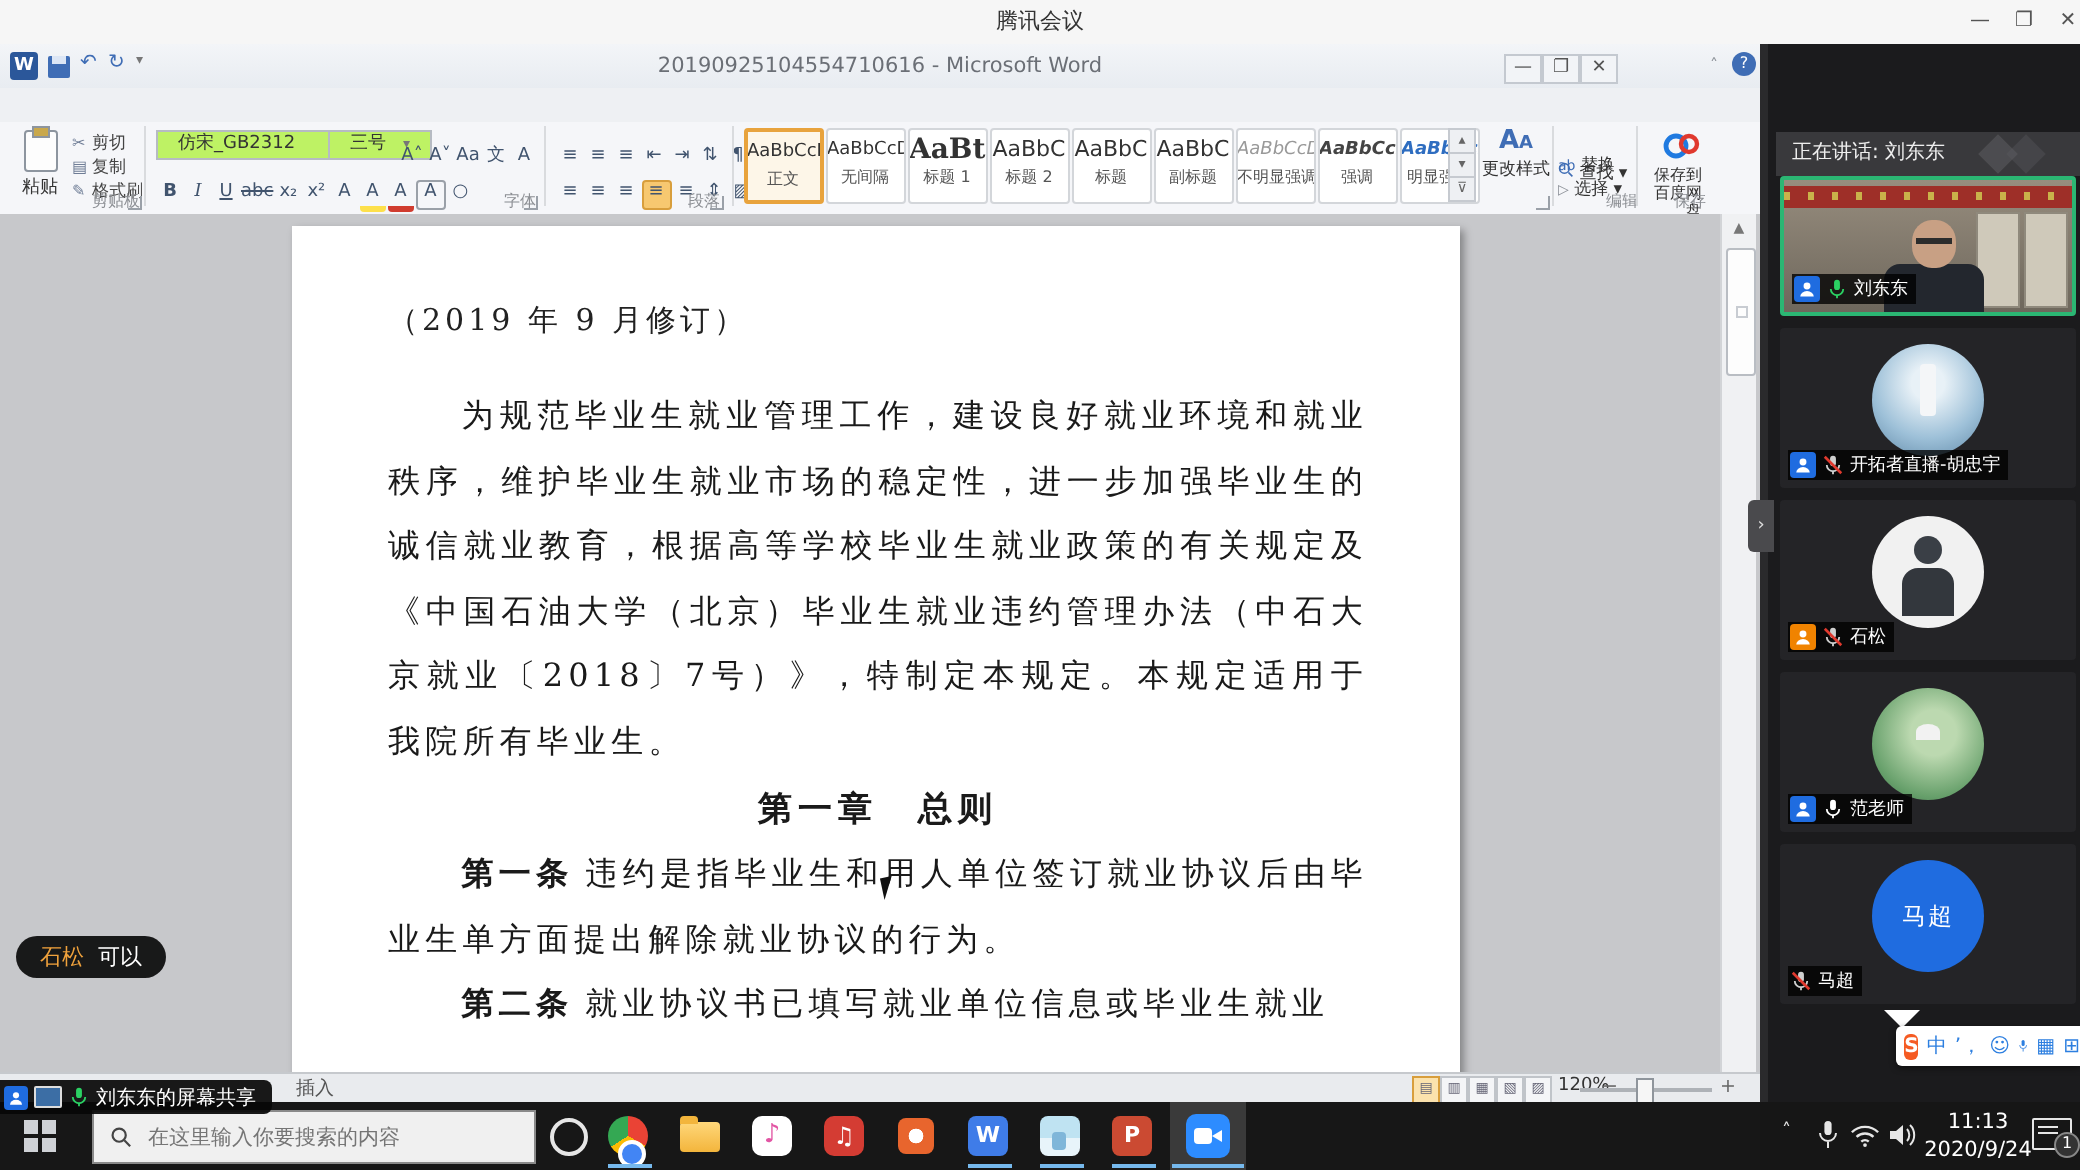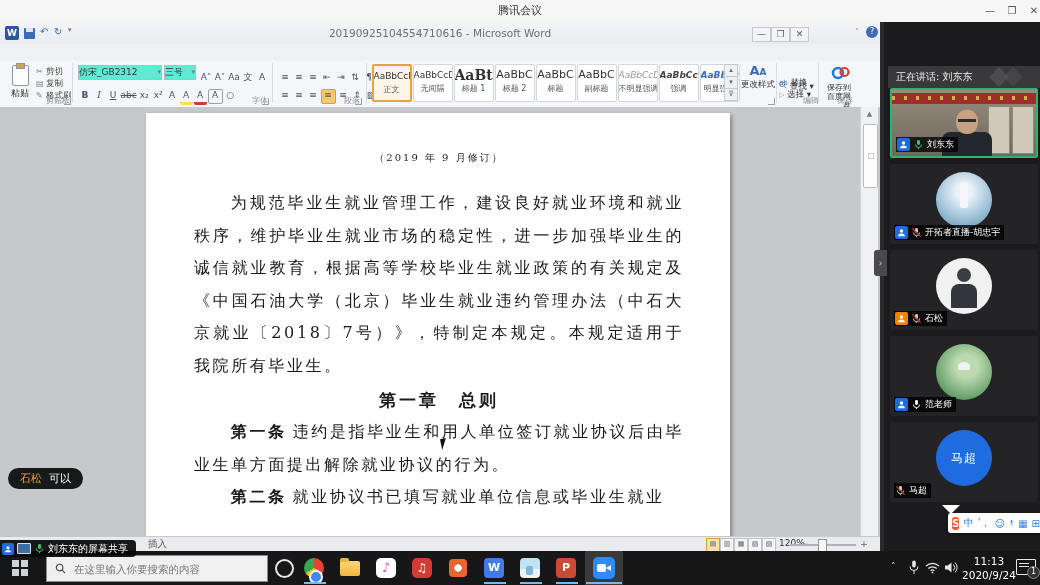--- a/index.html
+++ b/index.html
@@ -29,22 +29,22 @@
   
   #ribbon{left:0;top:39px;width:880px;height:46px;background:#f5f6f9;border-bottom:1px solid #c9ccd1}
   .gsep{top:2px;width:1px;height:40px;background:#d9dbde}
   .glabel{bottom:1px;font-size:8px;color:#8c8f94;text-align:right}
   .launcher{bottom:2px;width:6px;height:6px;border-right:1px solid #9aa0a8;border-bottom:1px solid #9aa0a8}
   #pastebtn{left:6px;top:3px;width:28px;height:38px;text-align:center;font-size:9px;color:#333}
   #pasteic{margin:1px auto 1px;width:15px;height:19px;background:#fdfdfd;border:1px solid #8d959f;border-radius:2px}
   #pasteic::before{content:"";display:block;margin:-3px auto 0;width:7px;height:4px;background:#c9a84c;border:1px solid #8d959f}
   .cliprow{left:36px;height:11px;font-size:8.5px;color:#444;white-space:nowrap}
   .mini{display:inline-block;font-size:8px;color:#6f7d96;width:10px}
-  .combo{top:4px;height:13px;background:#5eead4;border:1px solid #b6bbc3;font-size:9px;color:#333;
-         line-height:13px;padding:0 0;white-space:nowrap}
+  .combo{top:4px;height:13px;background:#bef264;border:1px solid #b6bbc3;font-size:9px;color:#333;
+         line-height:13px;padding:0 10px;white-space:nowrap}
   .combo .da{float:right;font-size:7px;color:#777}
   .icbtn{display:inline-block;min-width:13px;height:13px;margin:0 0.5px;font-size:9px;color:#41546e;
          text-align:center;line-height:13px;border-radius:2px;cursor:default}
   .icbtn.f-bold{font-weight:bold}
   .icbtn.f-italic{font-style:italic;font-family:"DejaVu Serif",serif}
   .icbtn.f-underline{text-decoration:underline}
   .icbtn.f-strike{text-decoration:line-through}
   .icbtn.u-hl{border-bottom:3px solid #fde04b}
   .icbtn.u-fc{border-bottom:3px solid #d03c2f}
   .icbtn.u-box{border:1px solid #9aa0a8;line-height:11px}
@@ -65,21 +65,21 @@
           text-align:center;line-height:10px}
   #chgsty{left:741px;top:3px;width:34px;height:38px;text-align:center;font-size:8.5px;color:#333}
   #chgsty .aa{font-size:13px;font-weight:bold;color:#3f6db5;line-height:14px}
   .editrow{left:779px;height:12px;font-size:8.5px;color:#333;white-space:nowrap}
   #baidubtn{left:821px;top:3px;width:30px;height:38px;text-align:right;font-size:8px;color:#333;line-height:9px}
   
   #docarea{left:0;top:85px;width:880px;height:429px;background:#c7c8cb;overflow:hidden}
   #page{left:146px;top:6px;width:584px;height:430px;background:#fff;box-shadow:2px 2px 4px rgba(0,0,0,.35);
         padding:22px 46px 0 48px;box-sizing:border-box;font-family:"DejaVu Serif","Liberation Serif",serif;color:#1a1a1a}
   #dtitle{font-size:20px;font-weight:bold;text-align:center;letter-spacing:2px}
-  #dsub{font-size:10px;text-align:center;margin-top:16px;letter-spacing:2px;color:#222}
+  #dsub{font-size:15px;text-align:left;margin-top:16px;letter-spacing:2px;color:#222}
   .dpara{font-size:16px;line-height:32.6px;letter-spacing:2.6px;text-align:justify;margin:0;text-indent:2.3em}
   #p1{margin-top:22px}
   #chap{font-size:17px;font-weight:bold;text-align:center;letter-spacing:3px;line-height:32.6px;margin-top:1px}
   .artnum{font-weight:bold;margin-right:6px}
   
   #vscroll{left:860px;top:0;width:17px;height:429px;background:#f0f1f3;border-left:1px solid #d2d4d7}
   #vsup{left:0;top:0;width:17px;height:15px;font-size:7px;color:#777;text-align:center;line-height:15px}
   #vsthumb{left:2px;top:17px;width:13px;height:62px;background:#fdfdfd;border:1px solid #b9bdc3;border-radius:2px}
   #vsthumb::after{content:"";position:absolute;left:4px;top:28px;width:4px;height:4px;border:1px solid #c8ccd2}
   #cursor{left:441px;top:331px;width:0;height:0;border-left:6px solid #111;border-right:5px solid transparent;

